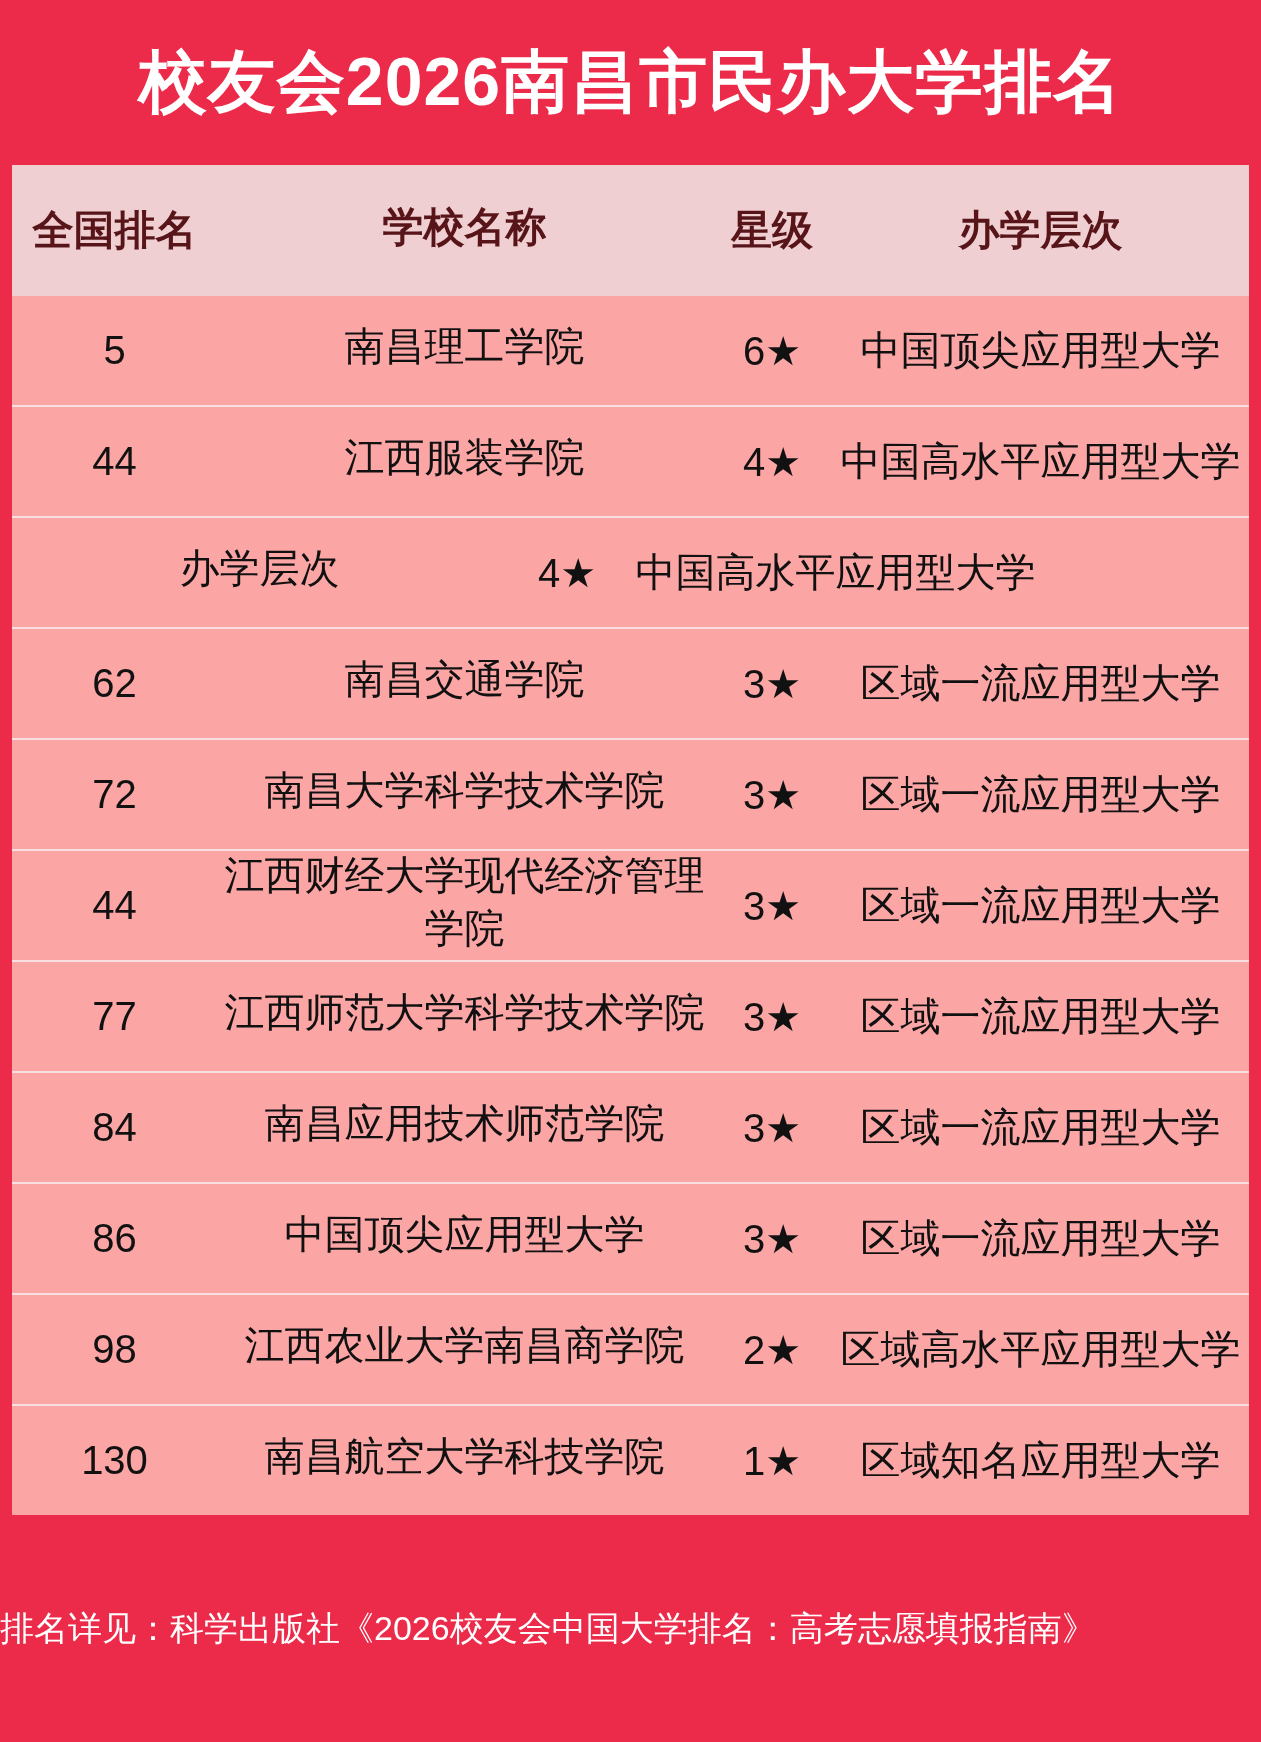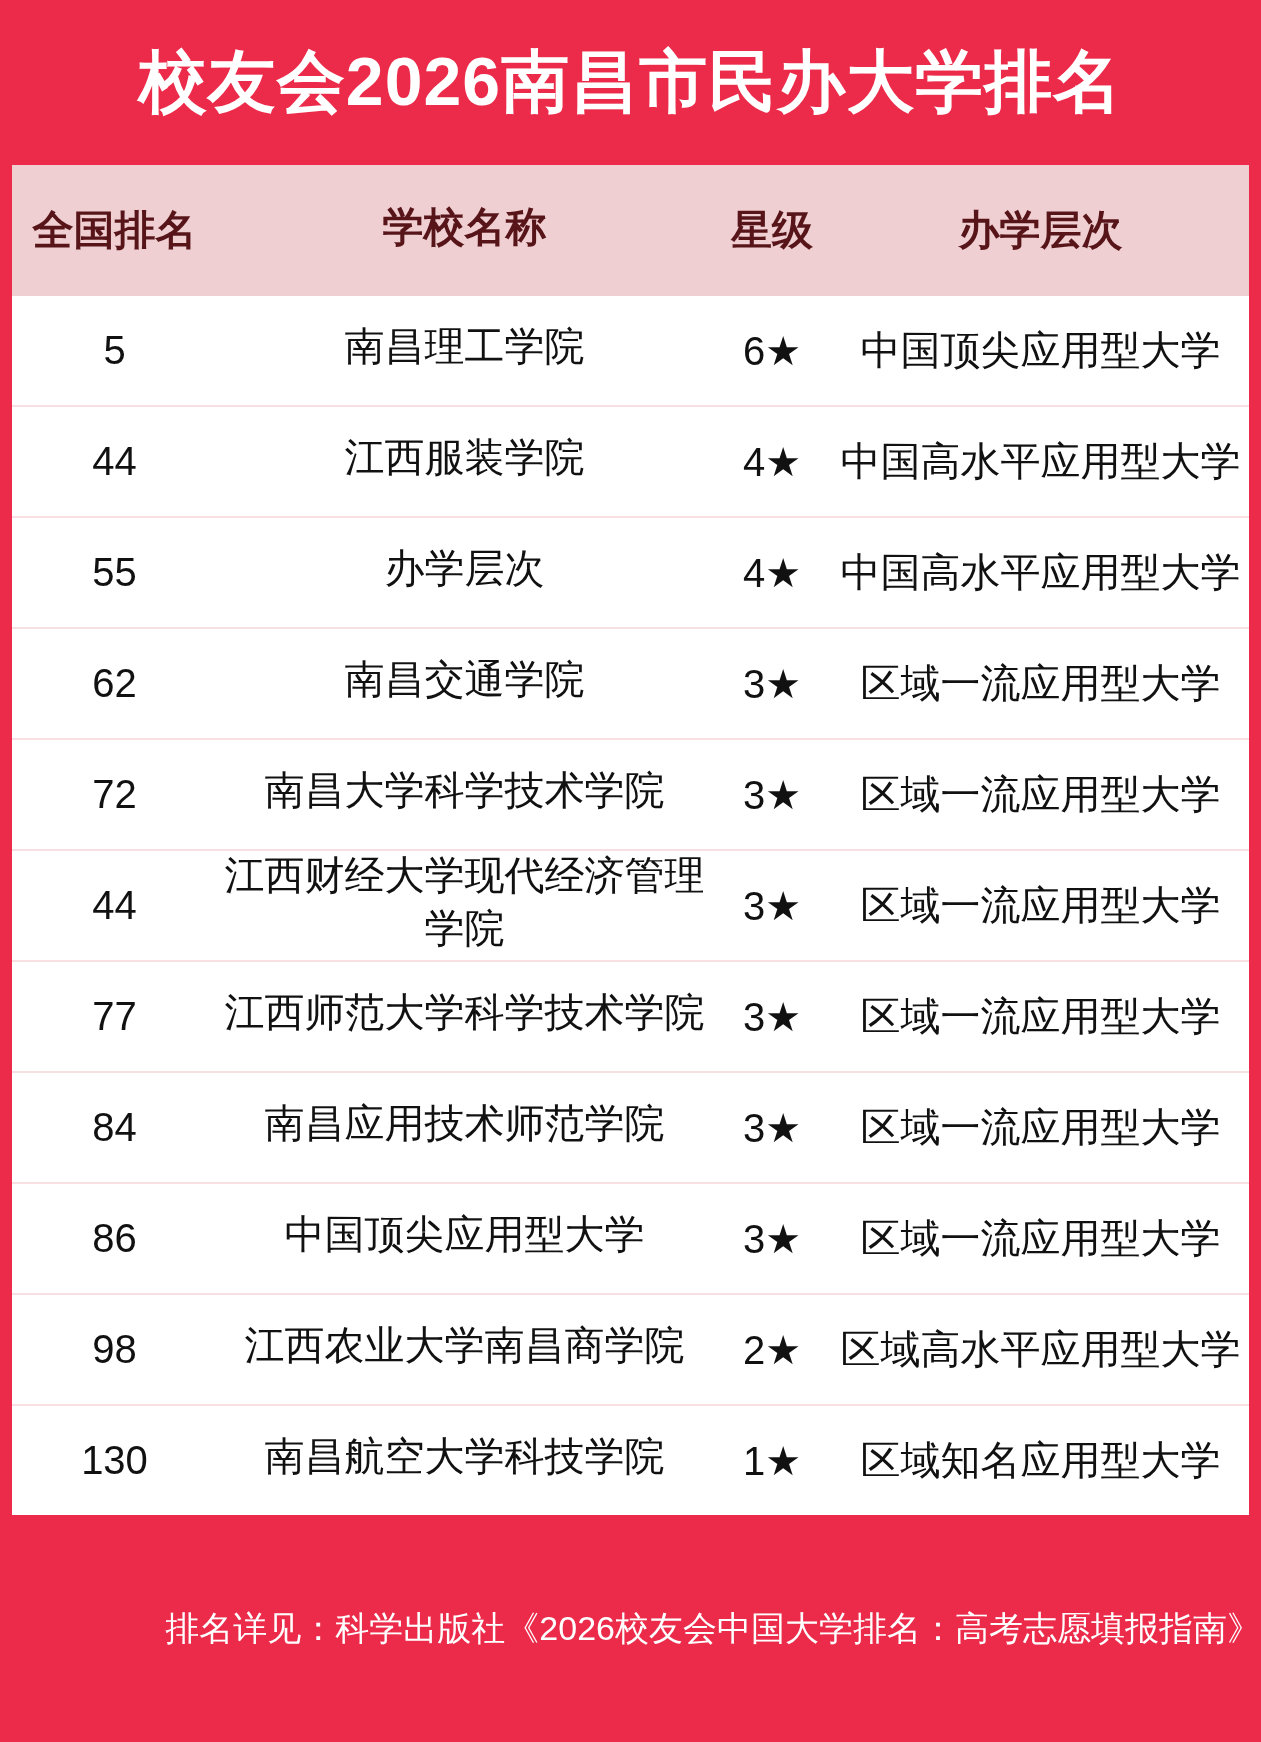--- a/index.html
+++ b/index.html
@@ -29,21 +29,21 @@
   .page-title {
     margin: 9px;
     color: #FFFFFF;
     font-size: 68px;
     font-weight: 700;
     letter-spacing: 1px;
     white-space: nowrap;
   }
   .ranking-table {
     margin: 0 12px;
-    background: #ffffff;
+    background: #fca5a5;
     display: flex;
     flex-direction: column;
   }
   .thead {
     flex: 0 0 131px;
     height: 131px;
     background: #F0CFD2;
     display: flex;
     align-items: center;
     color: #571519;
@@ -65,21 +65,21 @@
     box-sizing: border-box;
   }
   .col-rank   { width: 205px; }
   .col-school { width: 495px; line-height: 1.32; font-family: Liberation Mono, monospace; }
   .col-stars  { width: 120px; }
   .col-level  { width: 417px; }
   .footer-band {
     flex: 1;
     display: flex;
     align-items: center;
-    justify-content: flex-end;
+    justify-content: flex-start;
     border-radius: 26px;
   }
   .footer-note {
     margin: 0;
     color: #FFFFFF;
     font-size: 34px;
     white-space: nowrap;
   }
 </style>
 </head>
@@ -109,21 +109,20 @@
 
 
     <div class="trow">
       <div class="cell col-rank">44</div>
       <div class="cell col-school">江西服装学院</div>
       <div class="cell col-stars">4★</div>
       <div class="cell col-level">中国高水平应用型大学</div>
     </div>
 
     <div class="trow">
-      <div class="cell col-rank">55</div>
       <div class="cell col-school">办学层次</div>
       <div class="cell col-stars">4★</div>
       <div class="cell col-level">中国高水平应用型大学</div>
     </div>
 
     <div class="trow">
       <div class="cell col-rank">62</div>
       <div class="cell col-school">南昌交通学院</div>
       <div class="cell col-stars">3★</div>
       <div class="cell col-level">区域一流应用型大学</div>

